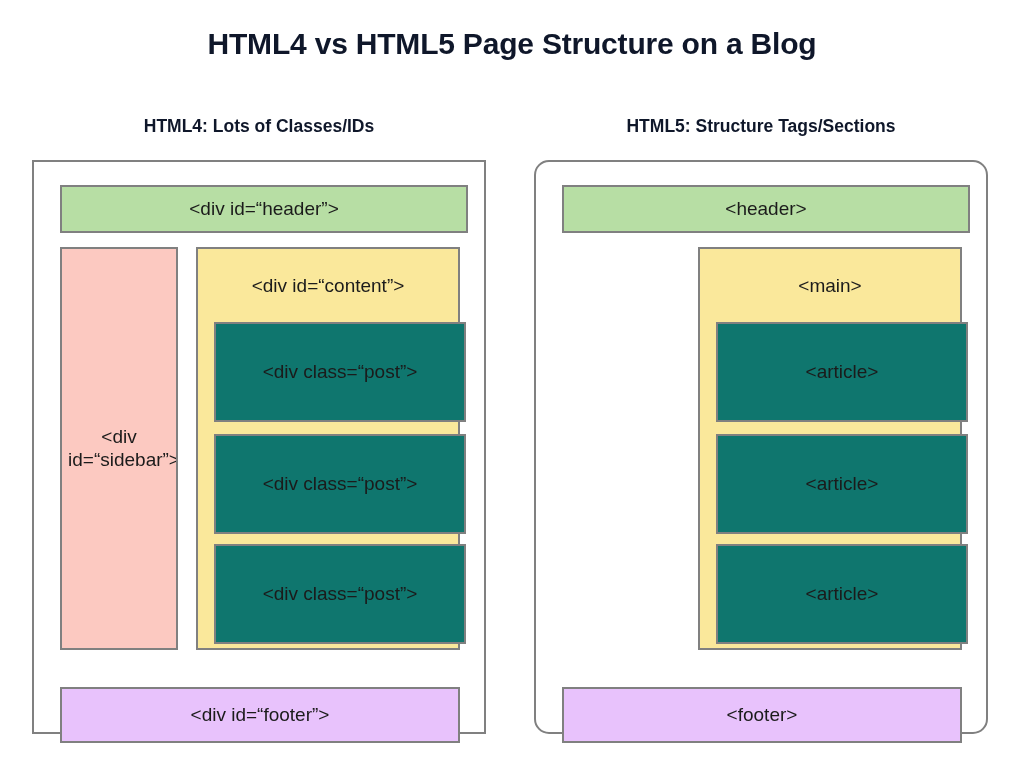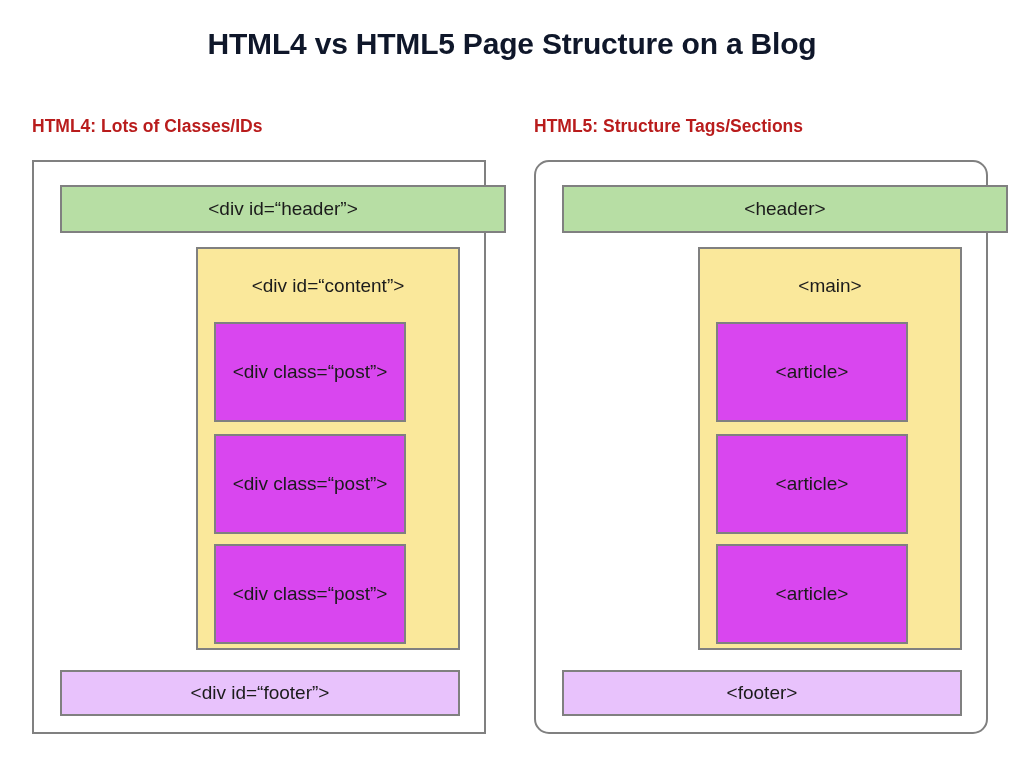--- a/index.html
+++ b/index.html
@@ -28,22 +28,22 @@
     letter-spacing: -0.2px;
     white-space: nowrap;
   }
 
   
   .col-subtitle {
     position: absolute;
     top: 116px;
     font-size: 17.5px;
     font-weight: bold;
-    color: #b91c1c;
-    text-align: left;
+    color: #0f172a;
+    text-align: center;
     white-space: nowrap;
   }
   #subtitle-left  { left: 32px;  width: 454px; }
   #subtitle-right { left: 534px; width: 454px; }
 
   
   .panel {
     position: absolute;
     top: 160px;
     width: 454px;
@@ -67,21 +67,21 @@
     font-size: 19px;
     color: #1b1b1b;
     line-height: 1.18;
     overflow: hidden;
   }
 
   
   .block-header {
     left: 26px;
     top: 23px;
-    width: 446px;
+    width: 408px;
     height: 48px;
     background: #b7dea4;
   }
 
   
   .block-side {
     left: 26px;
     top: 85px;
     width: 118px;
     height: 403px;
@@ -97,52 +97,55 @@
     height: 403px;
     background: #fae89b;
     align-items: flex-start;
     justify-content: center;
     padding-top: 26px;
   }
 
   
   .block-post {
     left: 180px;
-    width: 192px;
+    width: 252px;
     height: 100px;
-    background: #d946ef;
+    background: #0f766e;
   }
   .post-1 { top: 160px; }
   .post-2 { top: 272px; }
   .post-3 { top: 382px; }
 
   
   .block-footer {
     left: 26px;
-    top: 508px;
+    top: 525px;
     width: 400px;
-    height: 46px;
+    height: 56px;
     background: #e8c2fc;
   }
 
   .side-label { display: block; width: 100%; }
 </style>
 </head>
 <body>
 
 <div id="page-title">HTML4 vs HTML5 Page Structure on a Blog</div>
 
 <div id="subtitle-left" class="col-subtitle">HTML4: Lots of Classes/IDs</div>
 
 <div id="subtitle-right" class="col-subtitle">HTML5: Structure Tags/Sections</div>
 
 <div id="panel-html4" class="panel">
 
   <div class="block block-header">&lt;div id=“header”&gt;</div>
 
+  <div class="block block-side">
+    <span class="side-label">&lt;div id=“sidebar”&gt;</span>
+  </div>
 
   <div class="block block-main">&lt;div id=“content”&gt;</div>
 
   <div class="block block-post post-1">&lt;div class=“post”&gt;</div>
 
   <div class="block block-post post-2">&lt;div class=“post”&gt;</div>
 
   <div class="block block-post post-3">&lt;div class=“post”&gt;</div>
 
   <div class="block block-footer">&lt;div id=“footer”&gt;</div>

